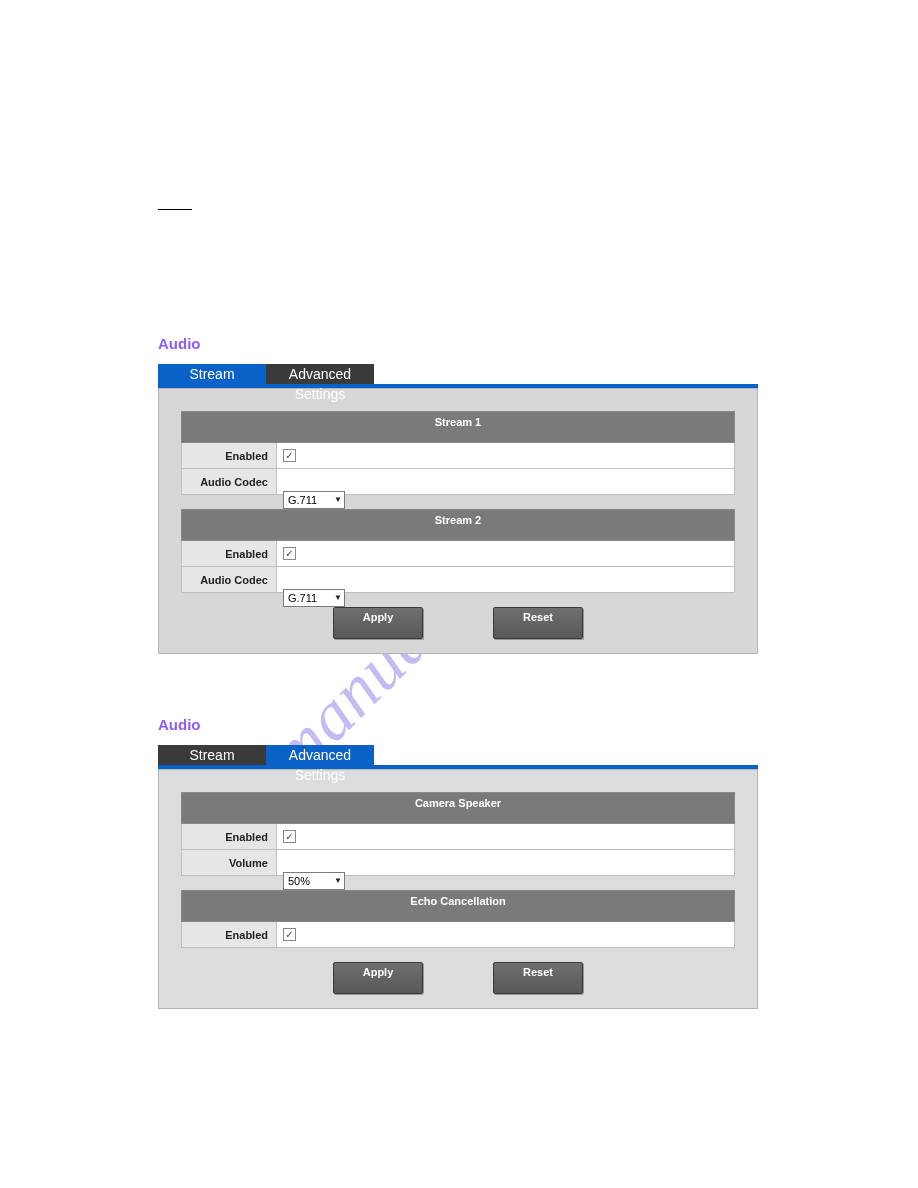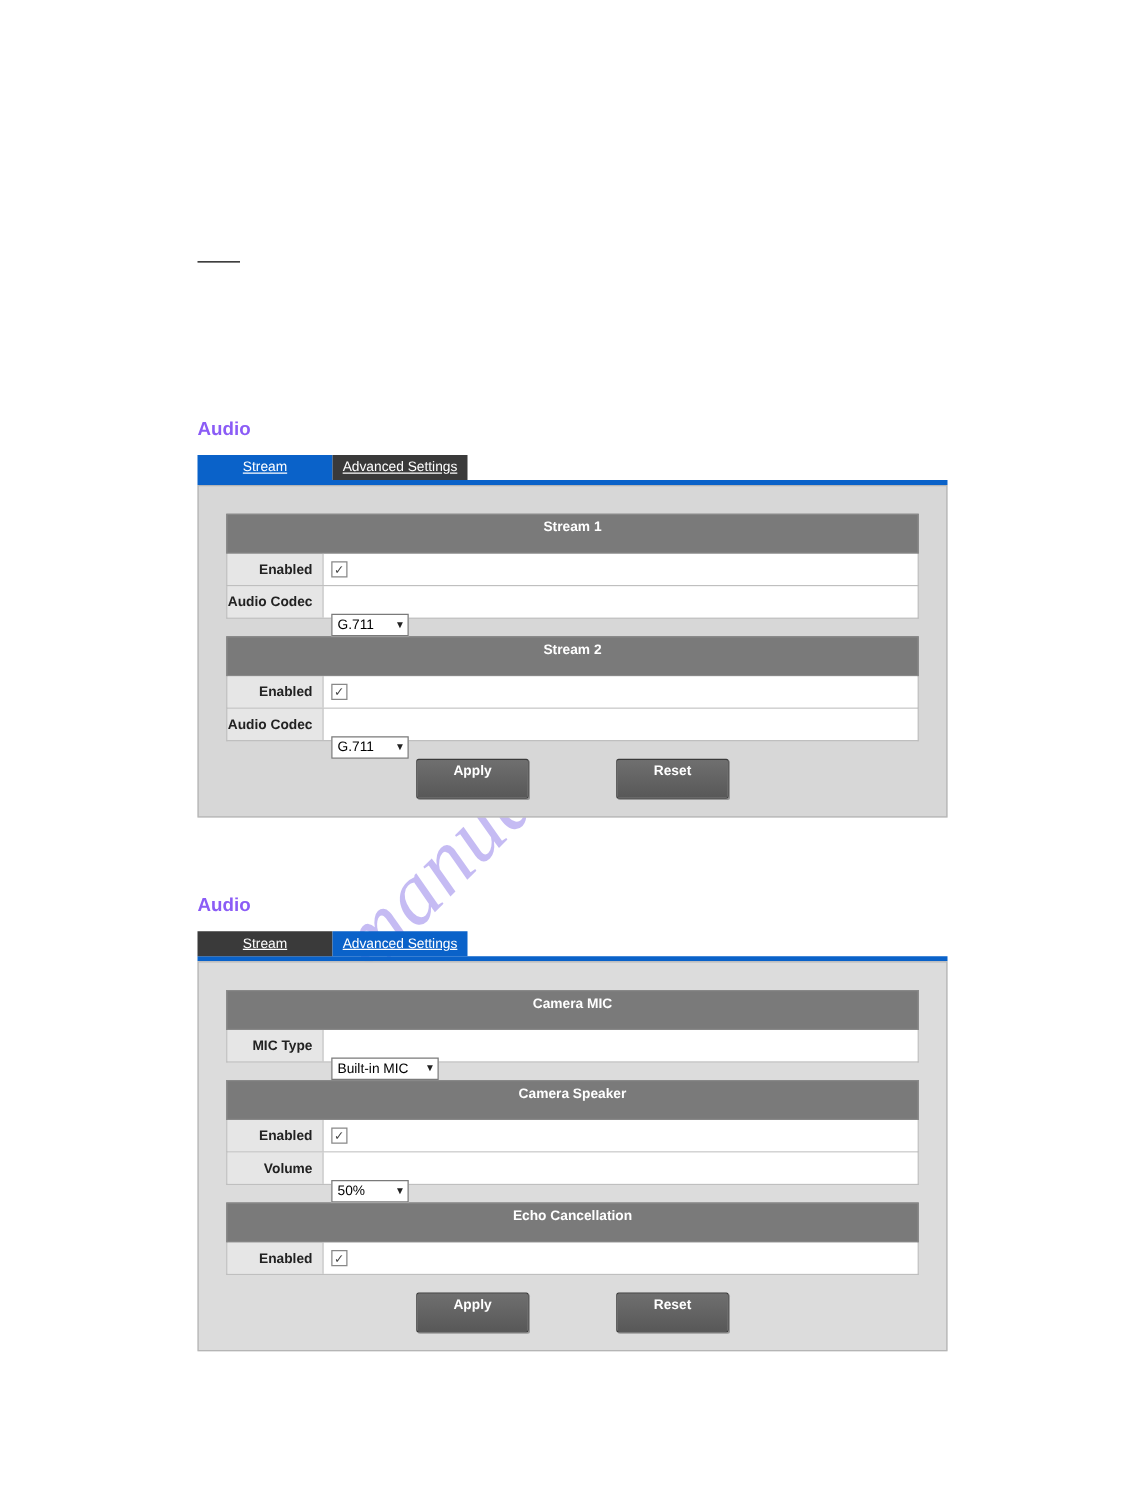--- a/index.html
+++ b/index.html
@@ -23,25 +23,24 @@
     color: #8b5cf6;
     margin-bottom: 12px;
   }
   .tabbar {
     display: flex;
     height: 20px;
   }
   .tab {
     width: 108px;
     text-align: center;
-    font-size: 11px;
+    font-size: 14px;
     line-height: 20px;
     color: #fff;
     cursor: pointer;
-    text-decoration: underline;
   }
   .tab.active { background: #0a62c9; }
   .tab.inactive { background: #3a3a3a; }
   .bluebar { height: 4px; background: #0a62c9; }
   .panel {
     background: #d7d7d7;
     border: 1px solid #b5b5b5;
     padding: 22px 22px 14px 22px;
   }
   .panel2 {
@@ -63,21 +62,21 @@
     border: 1px solid #888;
   }
   .row {
     display: flex;
     height: 26px;
     border-left: 1px solid #bfbfbf;
     border-right: 1px solid #bfbfbf;
     border-bottom: 1px solid #bfbfbf;
   }
   .row-label {
-    width: 77px;
+    width: 95px;
     background: #e6e6e6;
     font-size: 11px;
     font-weight: bold;
     color: #222;
     text-align: right;
     padding-right: 8px;
     line-height: 26px;
     border-right: 1px solid #bfbfbf;
   }
   .row-field {
@@ -230,29 +229,20 @@
   <div class="section-title">Audio</div>
 
   <div class="tabbar">
     <div class="tab inactive">Stream</div>
     <div class="tab active">Advanced Settings</div>
   </div>
   <div class="bluebar"></div>
 
   <div class="panel2">
 
-    <div class="group">
-      <div class="group-header">Camera MIC</div>
-      <div class="row">
-        <div class="row-label">MIC Type</div>
-        <div class="row-field">
-          <span class="select wide">Built-in MIC</span>
-        </div>
-      </div>
-    </div>
 
     <div class="group">
       <div class="group-header">Camera Speaker</div>
       <div class="row">
         <div class="row-label">Enabled</div>
         <div class="row-field">
           <span class="checkbox">✓</span>
         </div>
       </div>
       <div class="row">

